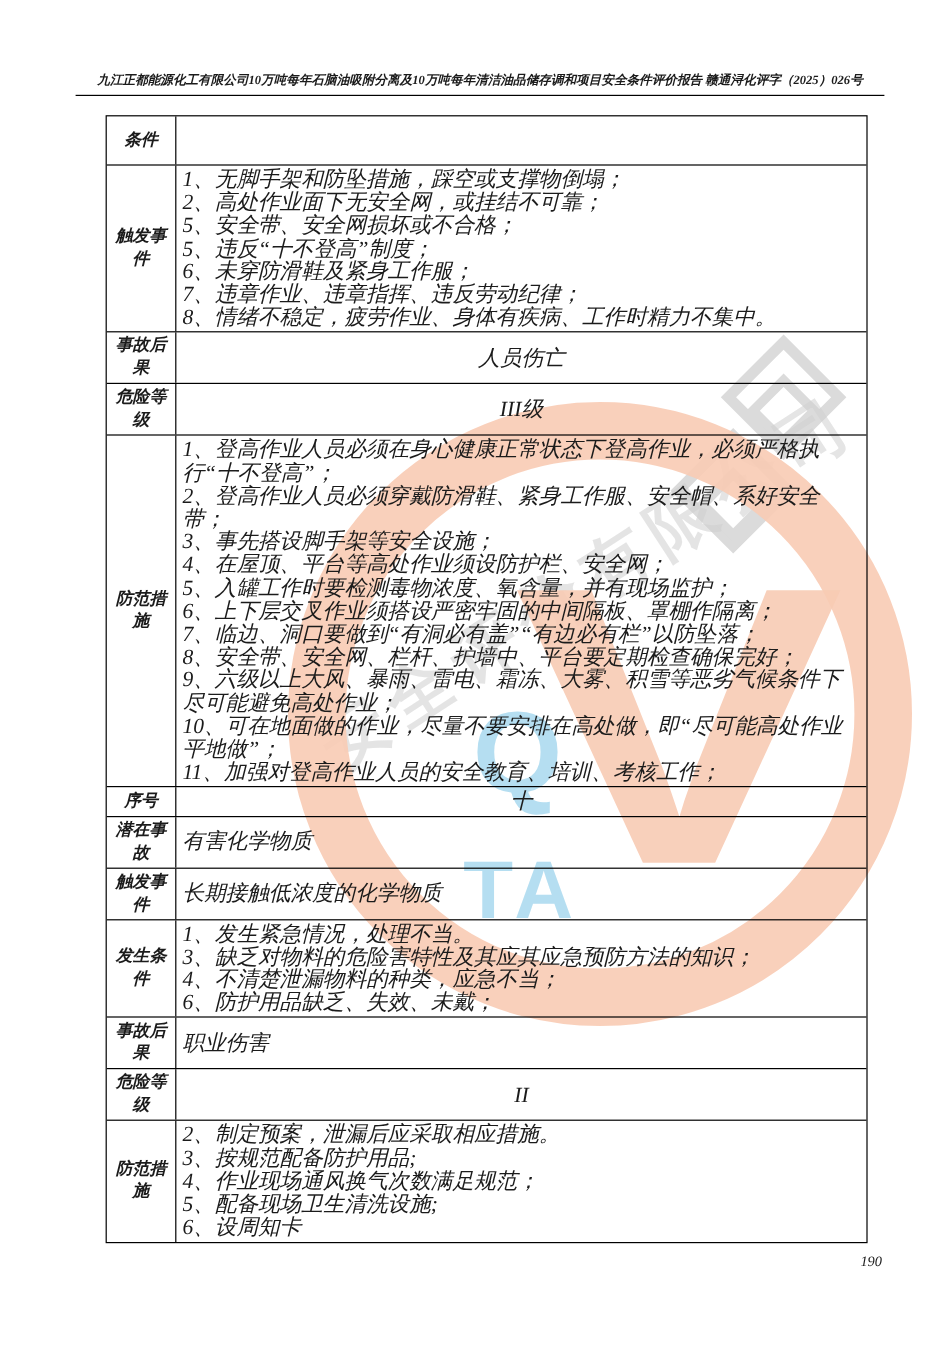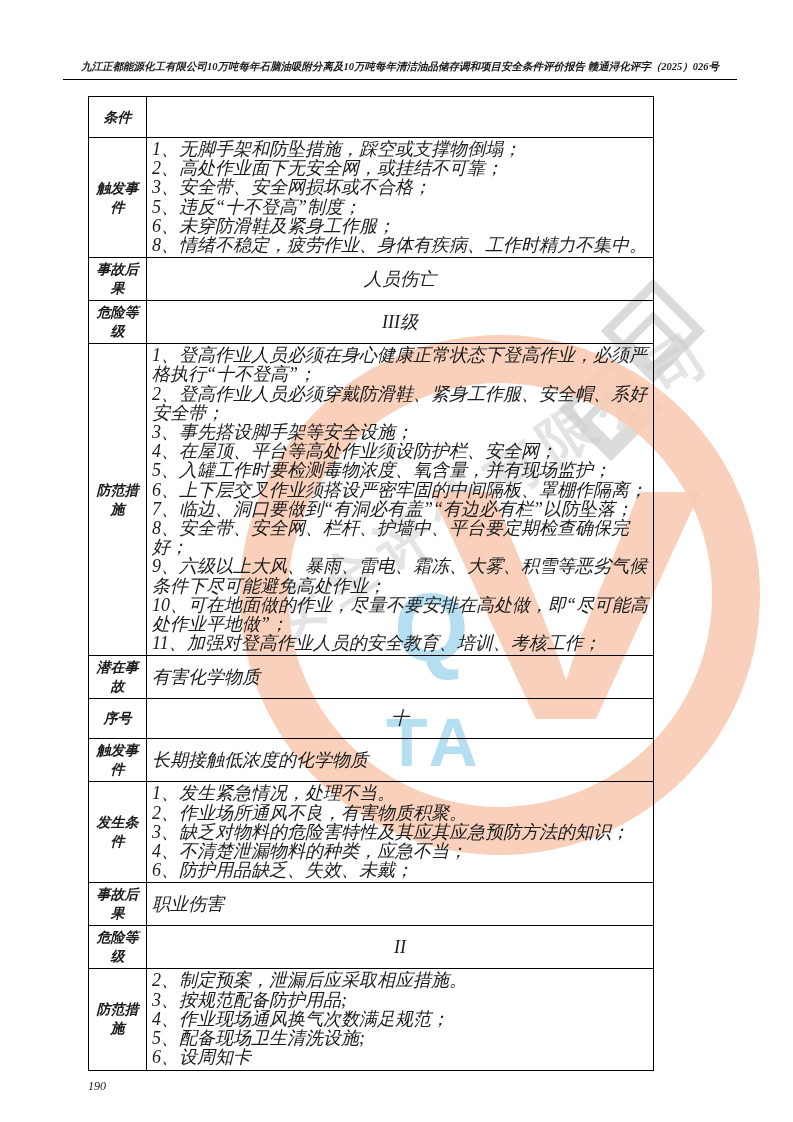--- a/index.html
+++ b/index.html
@@ -52,21 +52,21 @@
   .wm-diamonds .dm.b { left:-6px; top:84px; }
   
   .content { position:relative; z-index:1;font-style:italic; }
   .doc-header {
     margin:60px 56px 0 63px;
     font-size:10.5px; font-weight:bold; text-align:center;
     padding-bottom:5px;
     border-bottom:1.5px solid #000;
   }
   .tbl {
-    width:566px; margin:16px 0 0 88px;
+    width:635px; margin:16px 0 0 88px;
     border:1.6px solid #000;
     background:transparent;
   }
   .trow { display:flex; min-height:40px; border-top:1px solid #000; }
   .trow:first-child { border-top:none; }
   .tbl .trow:nth-of-type(6) { min-height:24px; }
   .cell-label {
     width:58px; flex:0 0 58px;
     border-right:1px solid #000;
     display:flex; align-items:center; justify-content:center;
@@ -76,21 +76,21 @@
   .cell-content {
     flex:1 1 auto;
     font-size:18px; line-height:19.2px;
     padding:2px 5px;
     display:flex; flex-direction:column; justify-content:center;
   }
   .cell-content.align-center { text-align:center; }
   .cell-content.align-left { text-align:left; }
   .page-number {
     width:647px; margin:8px 0 0 88px;
-    text-align:left; font-size:12px;
+    text-align:right; font-size:12px;
   }
 </style>
 </head>
 <body>
 
 <div class="watermark-layer">
   <div class="wm-graytext" style="color: rgb(207, 207, 207);">安全评价有限公司</div>
   <div class="wm-diamonds">
     <div class="dm a" style="border-color: rgb(207, 207, 207);"></div>
     <div class="dm b" style="border-color: rgb(207, 207, 207);"></div>
@@ -108,23 +108,24 @@
   <div class="trow">
     <div class="cell-label">条件</div>
     <div class="cell-content align-left"></div>
   </div>
 
   <div class="trow">
     <div class="cell-label">触发事件</div>
     <div class="cell-content align-left">
           <div class="line">1、无脚手架和防坠措施，踩空或支撑物倒塌；</div>
           <div class="line">2、高处作业面下无安全网，或挂结不可靠；</div>
-          <div class="line">3、安全带、安全网损坏或不合格；</div>
+          <div class="line">5、安全带、安全网损坏或不合格；</div>
           <div class="line">5、违反“十不登高”制度；</div>
           <div class="line">6、未穿防滑鞋及紧身工作服；</div>
+          <div class="line">7、违章作业、违章指挥、违反劳动纪律；</div>
           <div class="line">8、情绪不稳定，疲劳作业、身体有疾病、工作时精力不集中。</div>
         </div>
   </div>
 
   <div class="trow">
     <div class="cell-label">事故后果</div>
     <div class="cell-content align-center">
           <div class="line">人员伤亡</div>
         </div>
   </div>
@@ -147,45 +148,44 @@
           <div class="line">6、上下层交叉作业须搭设严密牢固的中间隔板、罩棚作隔离；</div>
           <div class="line">7、临边、洞口要做到“有洞必有盖”“有边必有栏”以防坠落；</div>
           <div class="line">8、安全带、安全网、栏杆、护墙中、平台要定期检查确保完好；</div>
           <div class="line">9、六级以上大风、暴雨、雷电、霜冻、大雾、积雪等恶劣气候条件下尽可能避免高处作业；</div>
           <div class="line">10、可在地面做的作业，尽量不要安排在高处做，即“尽可能高处作业平地做”；</div>
           <div class="line">11、加强对登高作业人员的安全教育、培训、考核工作；</div>
         </div>
   </div>
 
   <div class="trow">
+    <div class="cell-label">序号</div>
+    <div class="cell-content align-center">
+          <div class="line">十</div>
+        </div>
+  </div>
+
+  <div class="trow">
     <div class="cell-label">潜在事故</div>
     <div class="cell-content align-left">
           <div class="line">有害化学物质</div>
         </div>
   </div>
 
   <div class="trow">
-    <div class="cell-label">序号</div>
-    <div class="cell-content align-center">
-          <div class="line">十</div>
-        </div>
-  </div>
-
-  <div class="trow">
     <div class="cell-label">触发事件</div>
     <div class="cell-content align-left">
           <div class="line">长期接触低浓度的化学物质</div>
         </div>
   </div>
 
   <div class="trow">
     <div class="cell-label">发生条件</div>
     <div class="cell-content align-left">
           <div class="line">1、发生紧急情况，处理不当。</div>
-          <div class="line">2、作业场所通风不良，有害物质积聚。</div>
           <div class="line">3、缺乏对物料的危险害特性及其应其应急预防方法的知识；</div>
           <div class="line">4、不清楚泄漏物料的种类，应急不当；</div>
           <div class="line">6、防护用品缺乏、失效、未戴；</div>
         </div>
   </div>
 
   <div class="trow">
     <div class="cell-label">事故后果</div>
     <div class="cell-content align-left">
           <div class="line">职业伤害</div>

